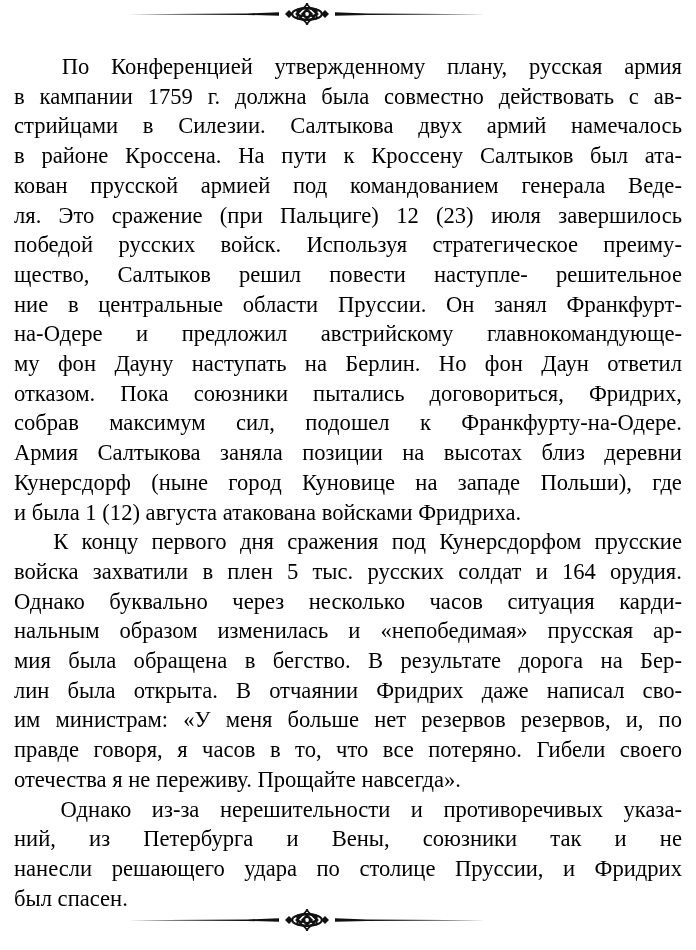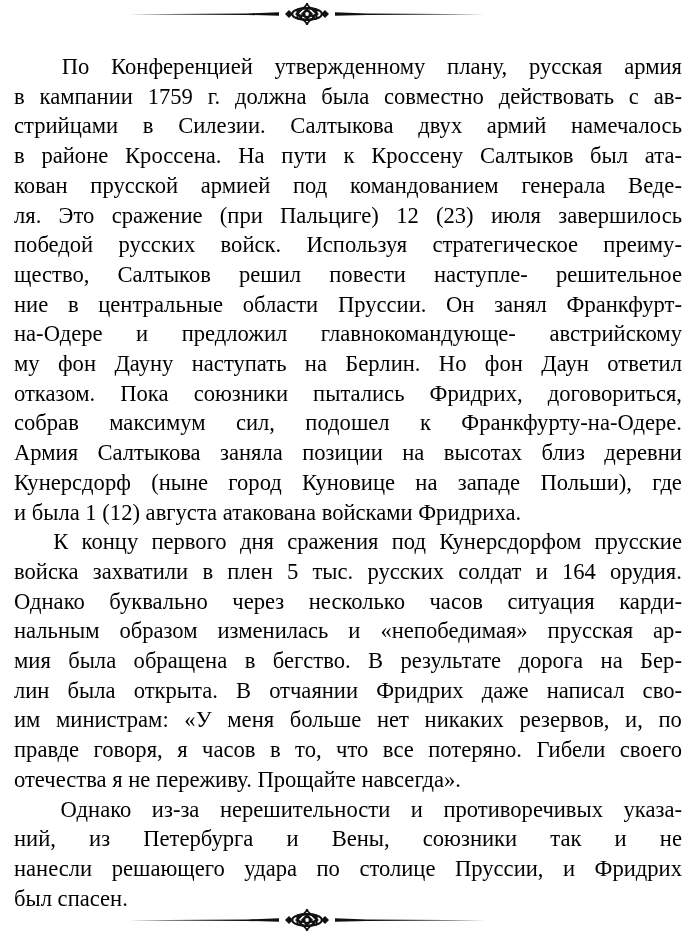--- a/index.html
+++ b/index.html
@@ -220,42 +220,42 @@
           <span>области</span>
           <span>Пруссии.</span>
           <span>Он</span>
           <span>занял</span>
           <span>Франкфурт-</span>
         </span>
         <span class="ln j">
           <span>на-Одере</span>
           <span>и</span>
           <span>предложил</span>
+          <span>австрийскому</span>
           <span>главнокомандующе-</span>
-          <span>австрийскому</span>
         </span>
         <span class="ln j">
           <span>му</span>
           <span>фон</span>
           <span>Дауну</span>
           <span>наступать</span>
           <span>на</span>
           <span>Берлин.</span>
           <span>Но</span>
           <span>фон</span>
           <span>Даун</span>
           <span>ответил</span>
         </span>
         <span class="ln j">
           <span>отказом.</span>
           <span>Пока</span>
           <span>союзники</span>
           <span>пытались</span>
+          <span>договориться,</span>
           <span>Фридрих,</span>
-          <span>договориться,</span>
         </span>
         <span class="ln j">
           <span>собрав</span>
           <span>максимум</span>
           <span>сил,</span>
           <span>подошел</span>
           <span>к</span>
           <span>Франкфурту-на-Одере.</span>
         </span>
         <span class="ln j">
@@ -346,21 +346,21 @@
           <span>написал</span>
           <span>сво-</span>
         </span>
         <span class="ln j">
           <span>им</span>
           <span>министрам:</span>
           <span>«У</span>
           <span>меня</span>
           <span>больше</span>
           <span>нет</span>
-          <span>никаких</span>
+          <span>резервов</span>
           <span>резервов,</span>
           <span>и,</span>
           <span>по</span>
         </span>
         <span class="ln j">
           <span>правде</span>
           <span>говоря,</span>
           <span>я</span>
           <span>часов</span>
           <span>в</span>

